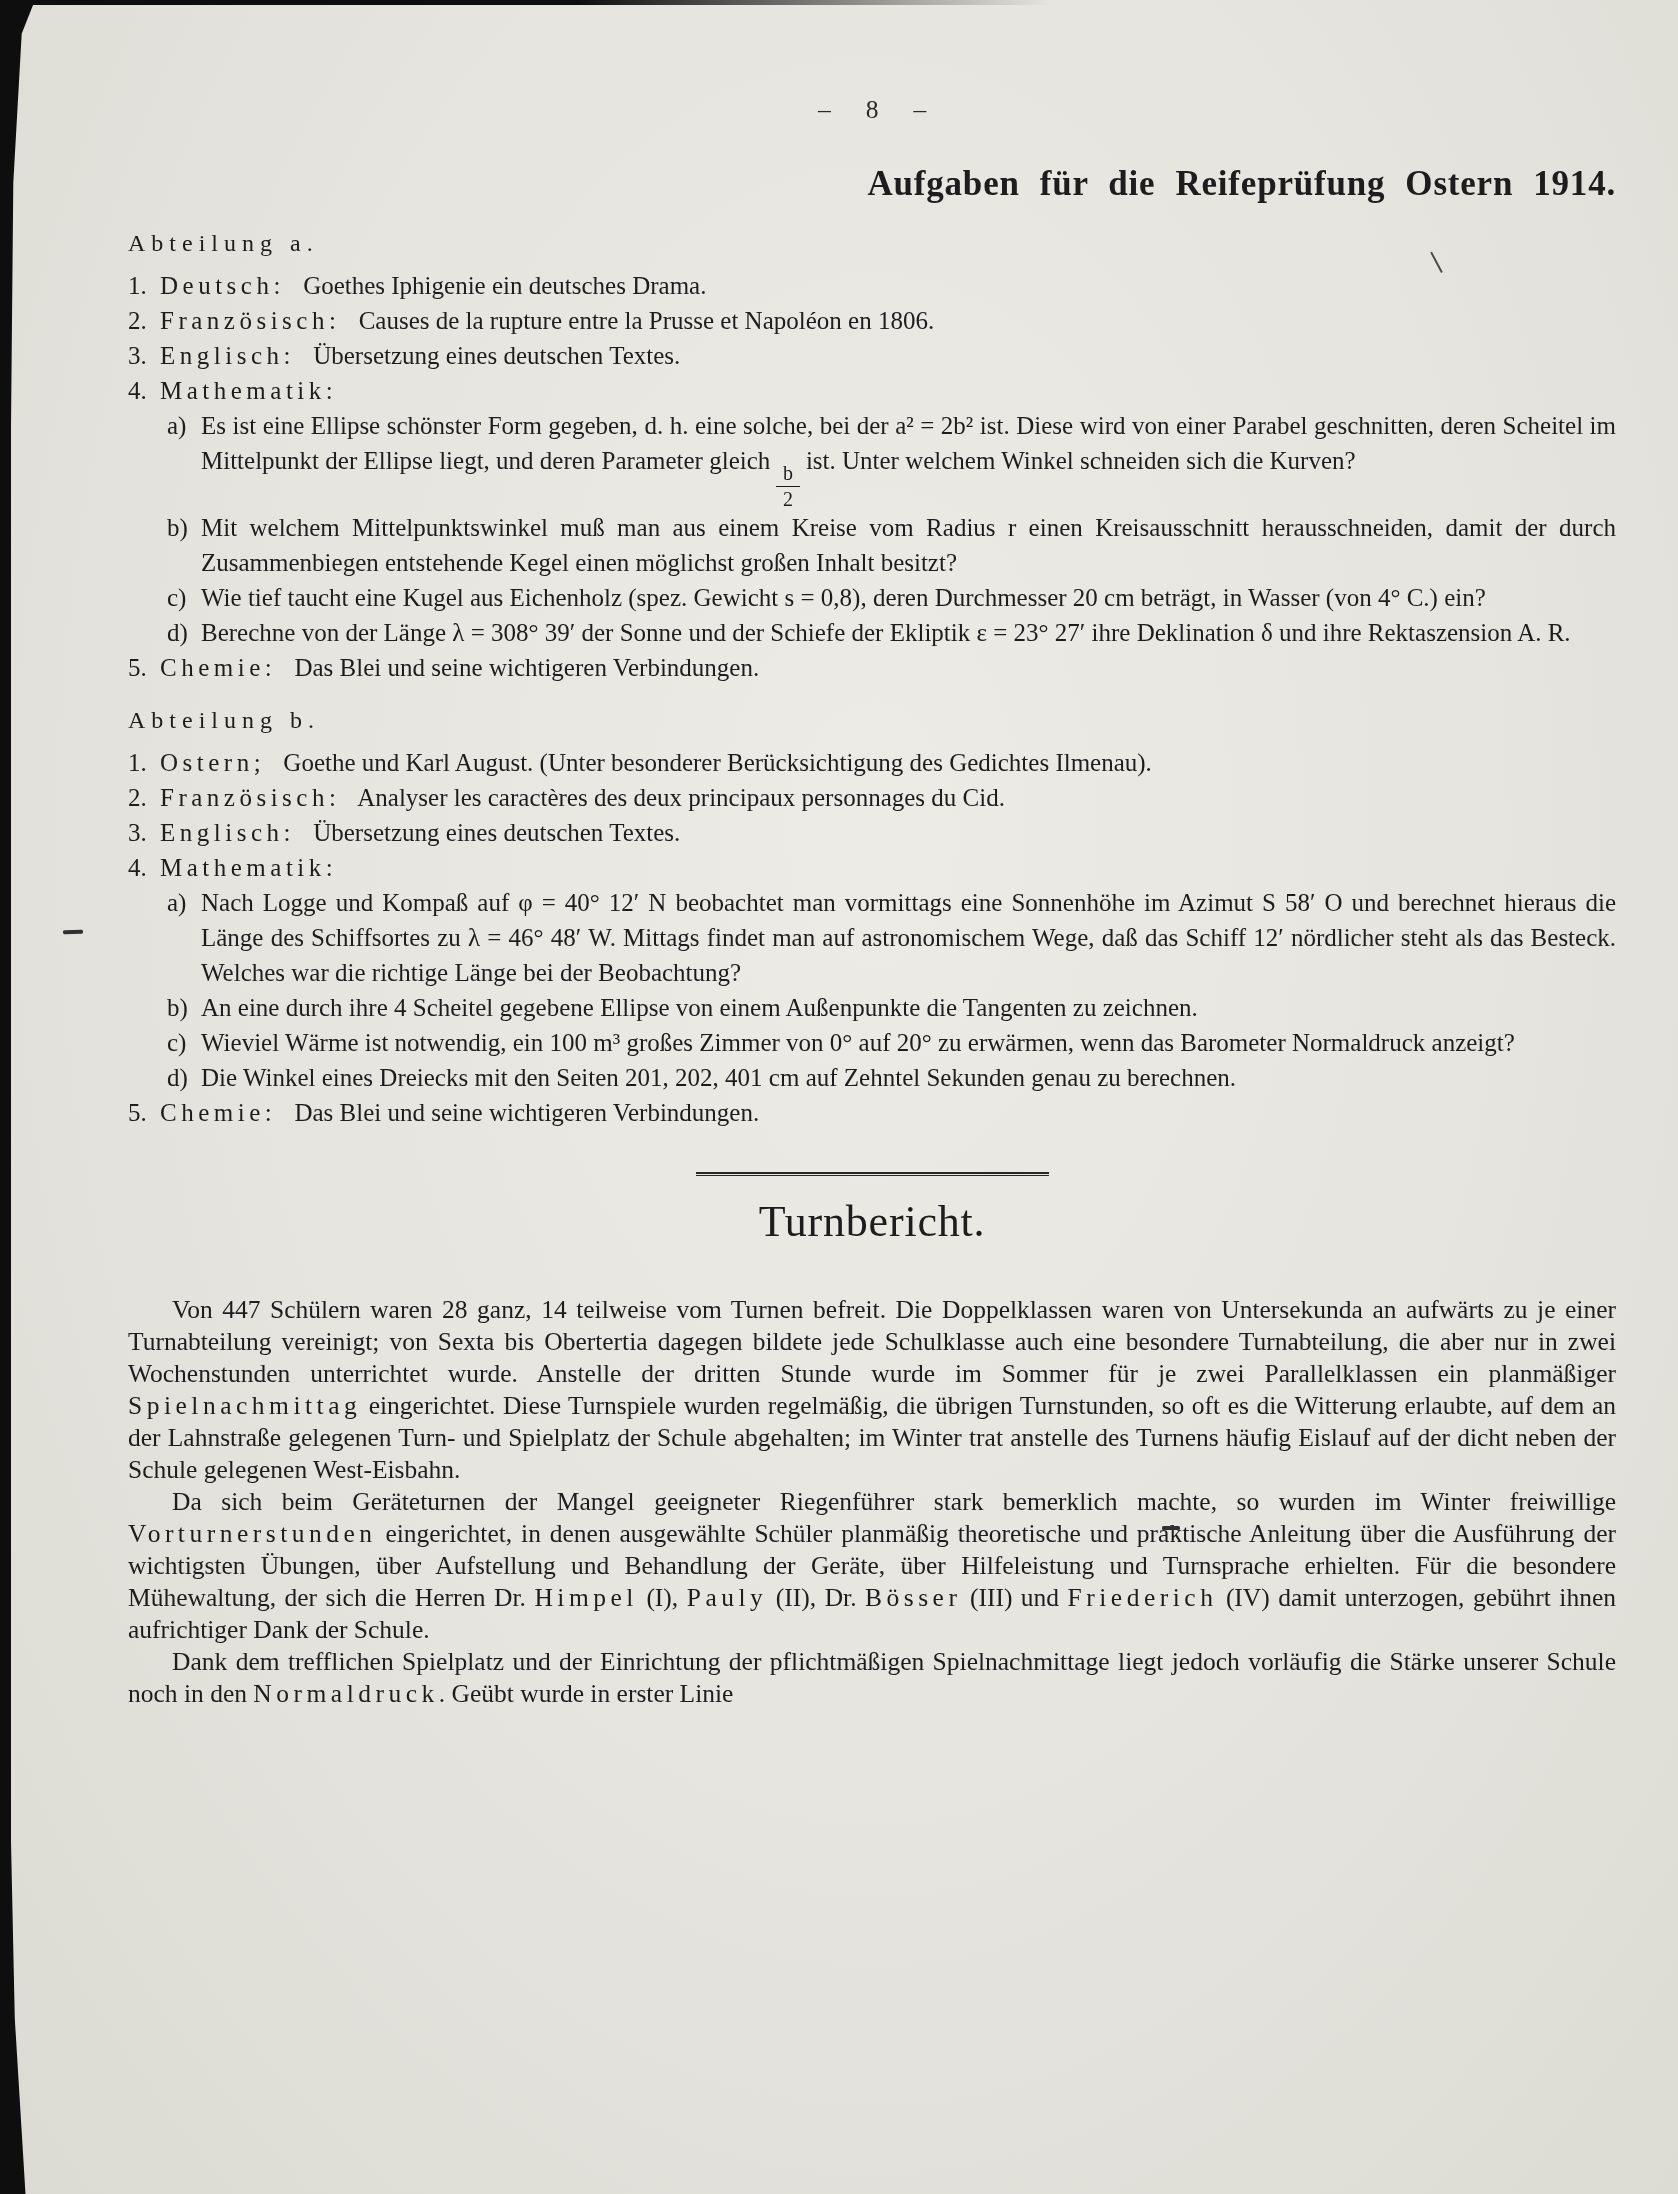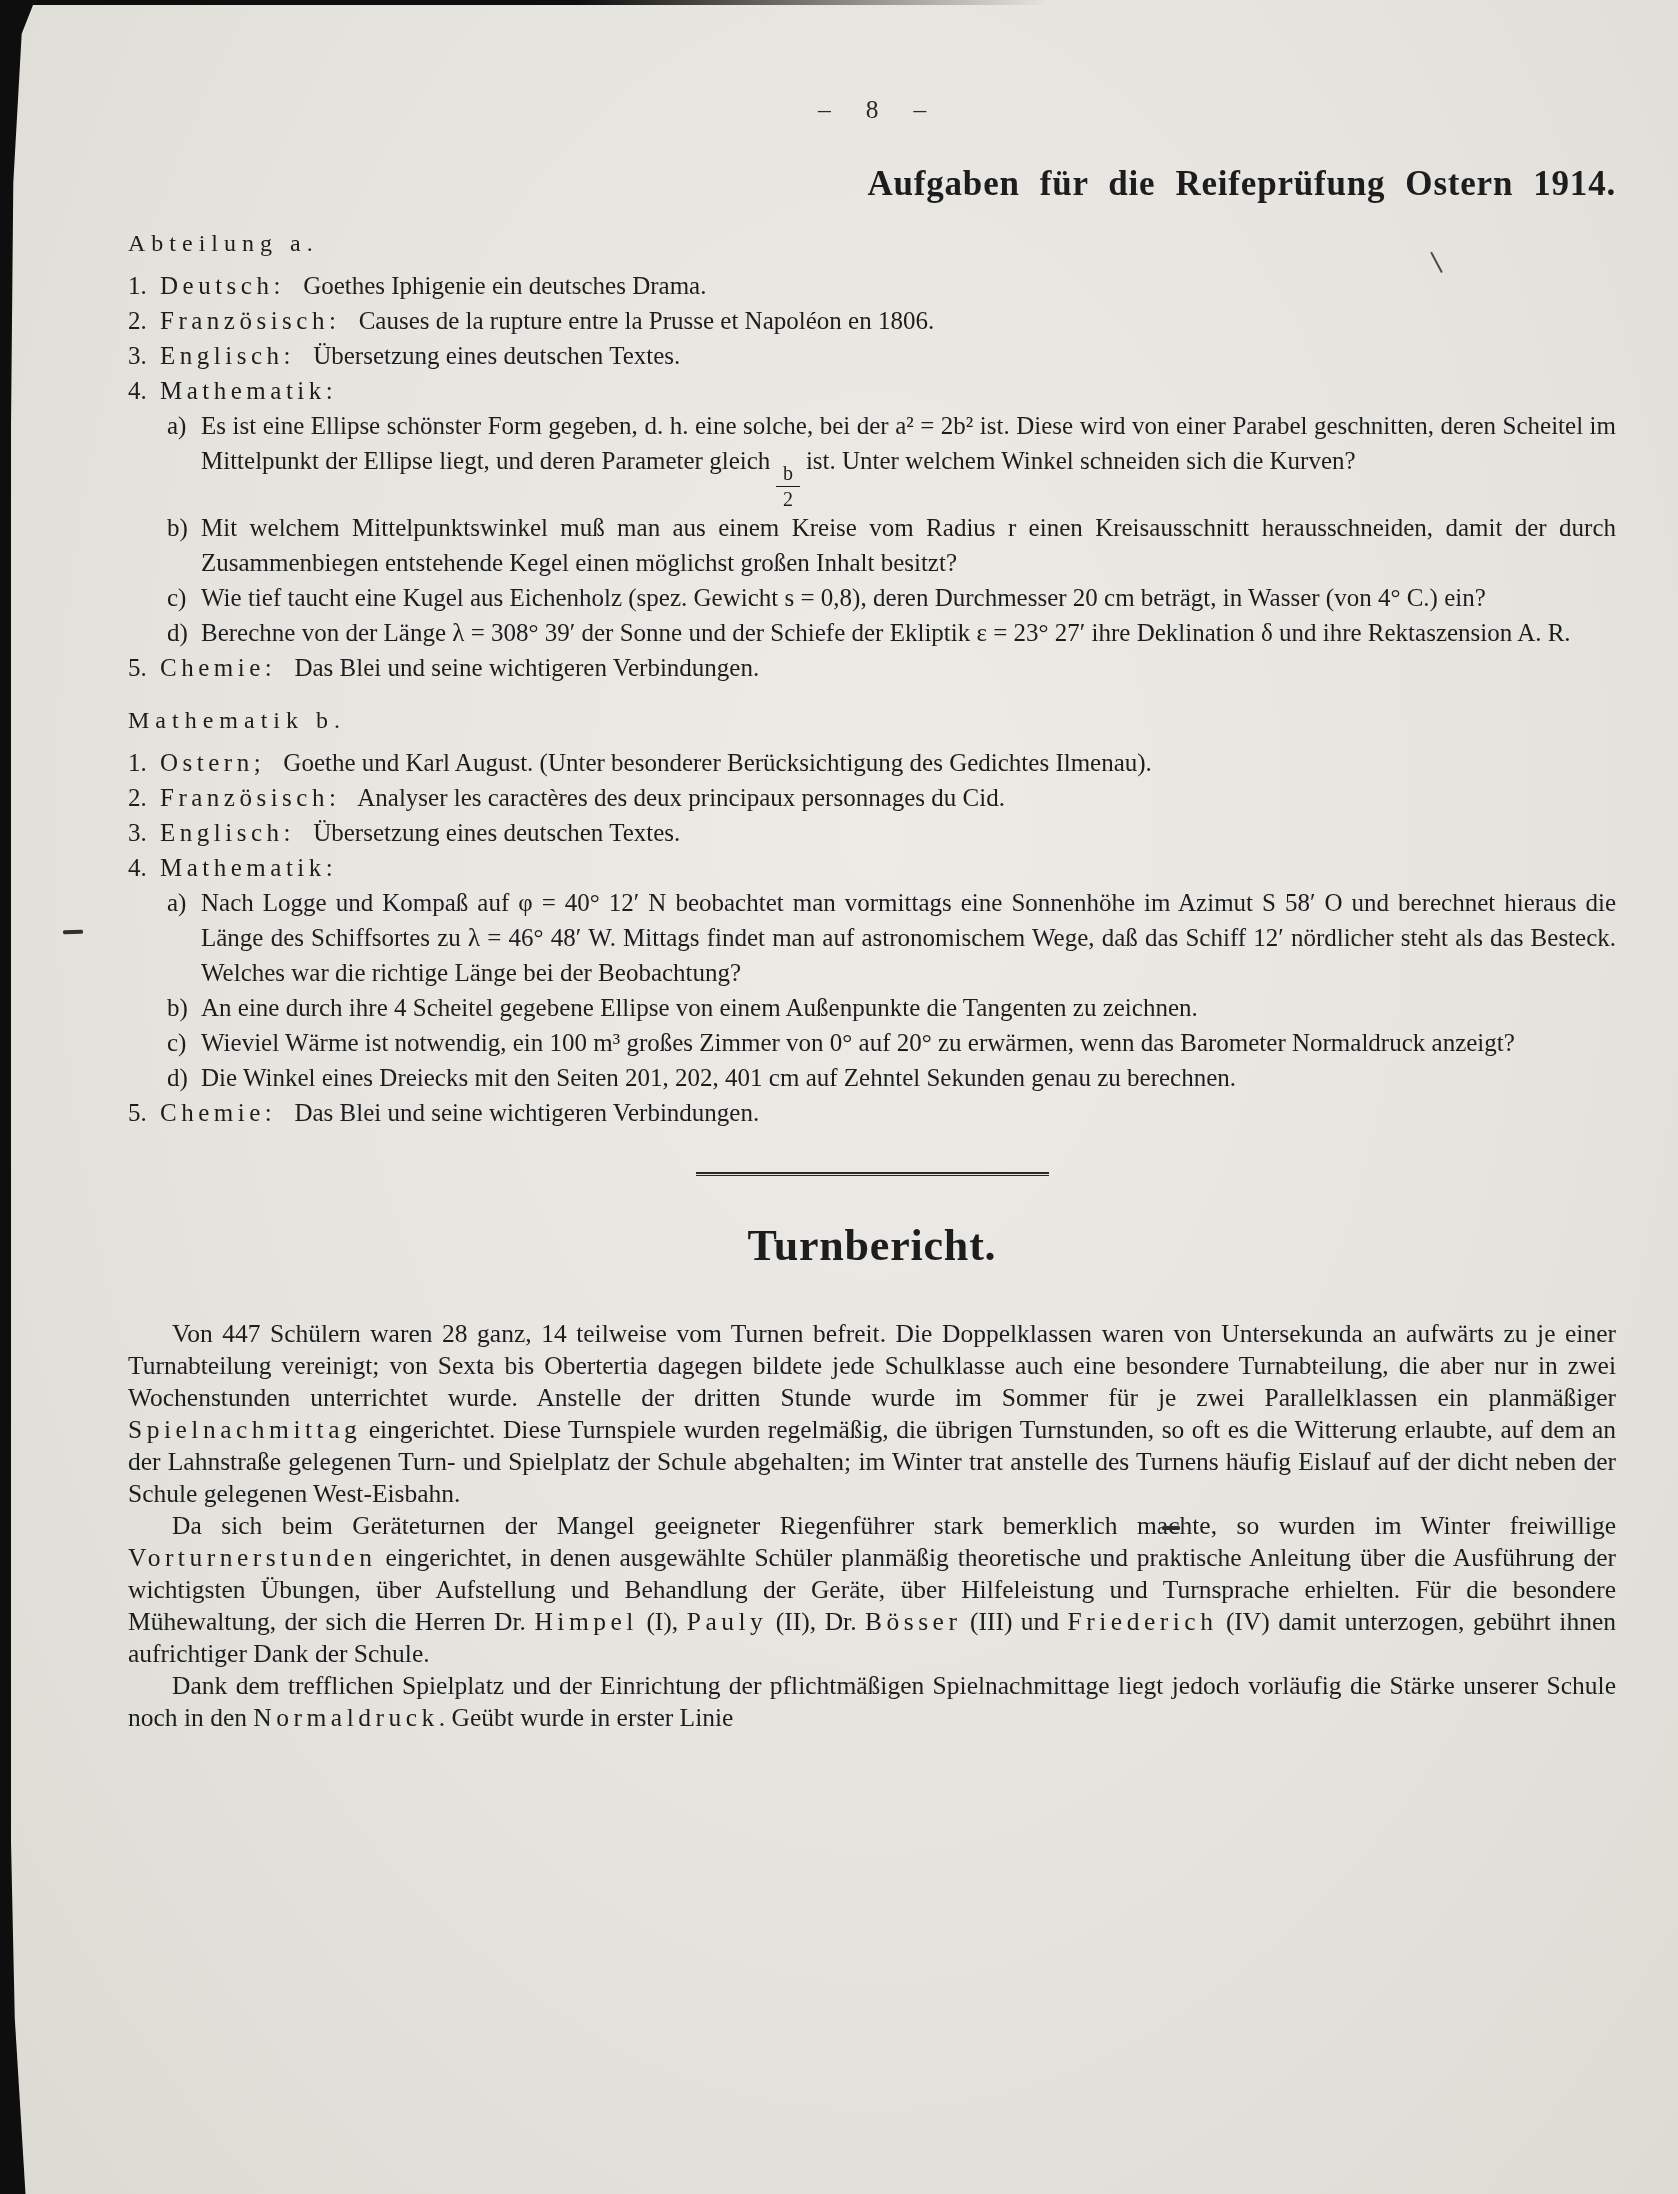--- a/index.html
+++ b/index.html
@@ -84,22 +84,22 @@
     display: inline-flex; flex-direction: column; align-items: center;
     vertical-align: -0.55em; line-height: 1.05; font-size: 20px; margin: 0 6px;
   }
   .frac .fden { border-top: 1.5px solid #1d1d1d; padding: 2.3px 6.8px 0; margin-top: 2.3px; }
   .frac .fnum { padding: 0 6.8px; }
   .divider {
     width: 353px; height: 4.5px; margin: 42px auto 0;
     border-top: 2.3px solid #272727; border-bottom: 1.5px solid #272727;
   }
   .turn-title {
-    text-align: center; font-size: 44px; font-weight: bold;
-    margin: 42px 0 44px; line-height: 56px; letter-spacing: 0.8px;
+    text-align: center; font-size: 44px; font-weight: normal;
+    margin: 18px 0 44px; line-height: 56px; letter-spacing: 0.8px;
   }
   .turn-body { font-size: 25.5px; line-height: 32px; }
   .para { margin: 0; text-indent: 44px; text-align: justify; }
   .sperr { letter-spacing: 4.5px; }
 </style>
 </head>
 <body>
 
 <div class="page">
 
@@ -171,21 +171,21 @@
         <span>Berechne von der Länge λ = 308° 39′ der Sonne und der Schiefe der Ekliptik ε = 23° 27′ ihre Deklination δ und ihre Rektaszension A. R.</span>
       </div>
 
       <div class="item">
         <span class="num">5.</span>
         <span class="label">Chemie:</span>
         <span>Das Blei und seine wichtigeren Verbindungen.</span>
       </div>
     </div>
 
-    <div class="division-heading">Mathematik b.</div>
+    <div class="division-heading">Abteilung b.</div>
 
     <div class="exam-list">
 
       <div class="item">
         <span class="num">1.</span>
         <span class="label">Ostern;</span>
         <span>Goethe und Karl August.  (Unter besonderer Berücksichtigung des Gedichtes Ilmenau).</span>
       </div>
 
       <div class="item">

